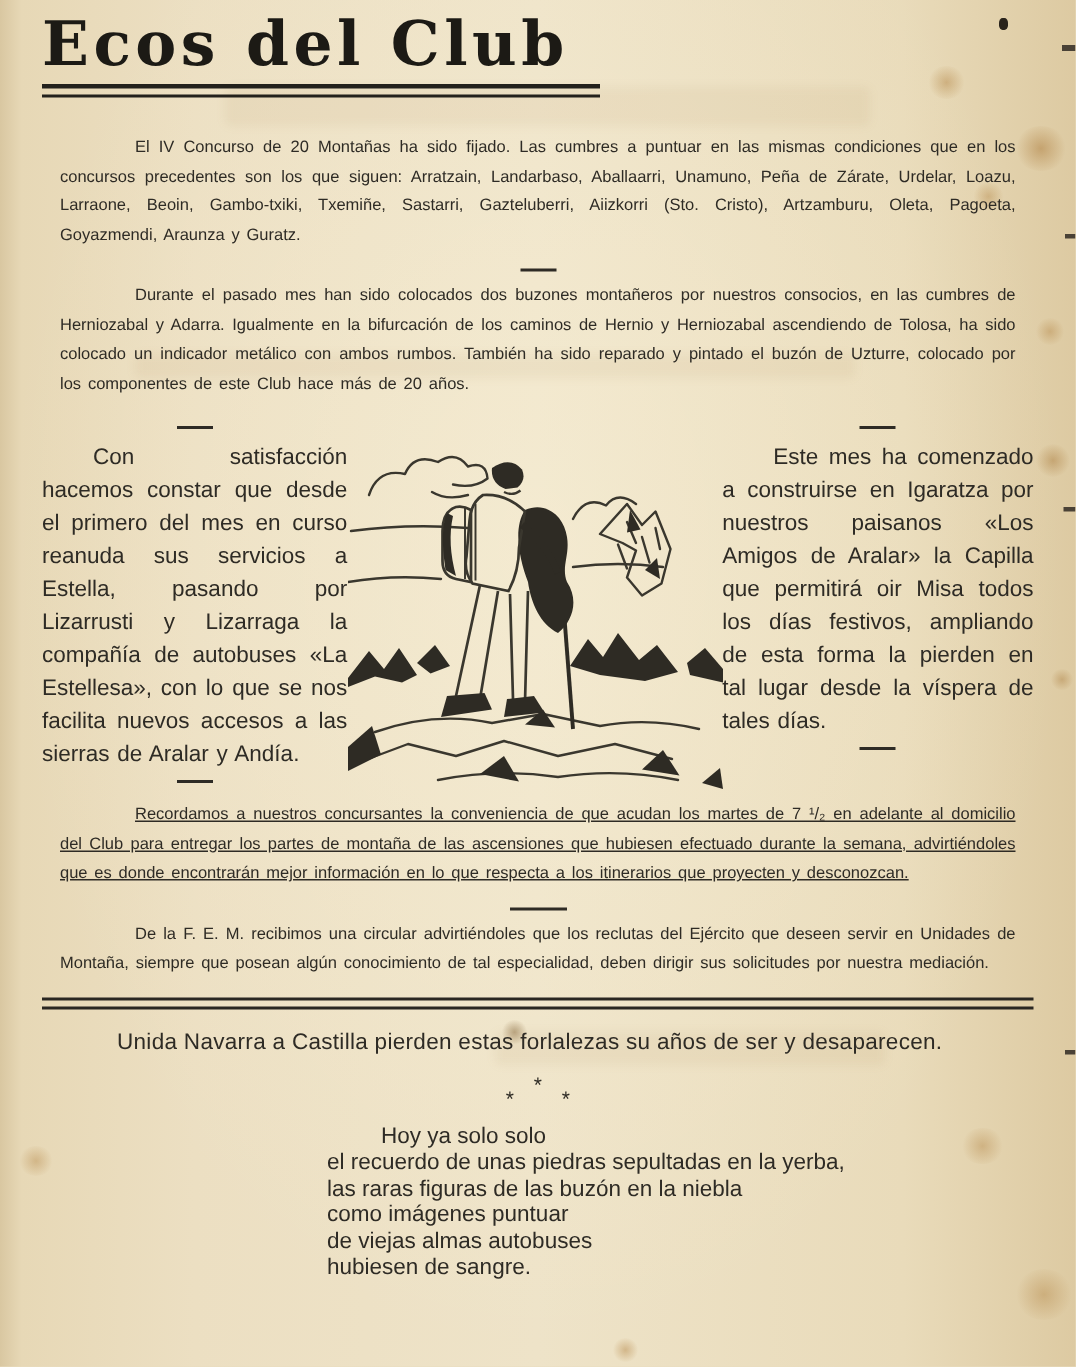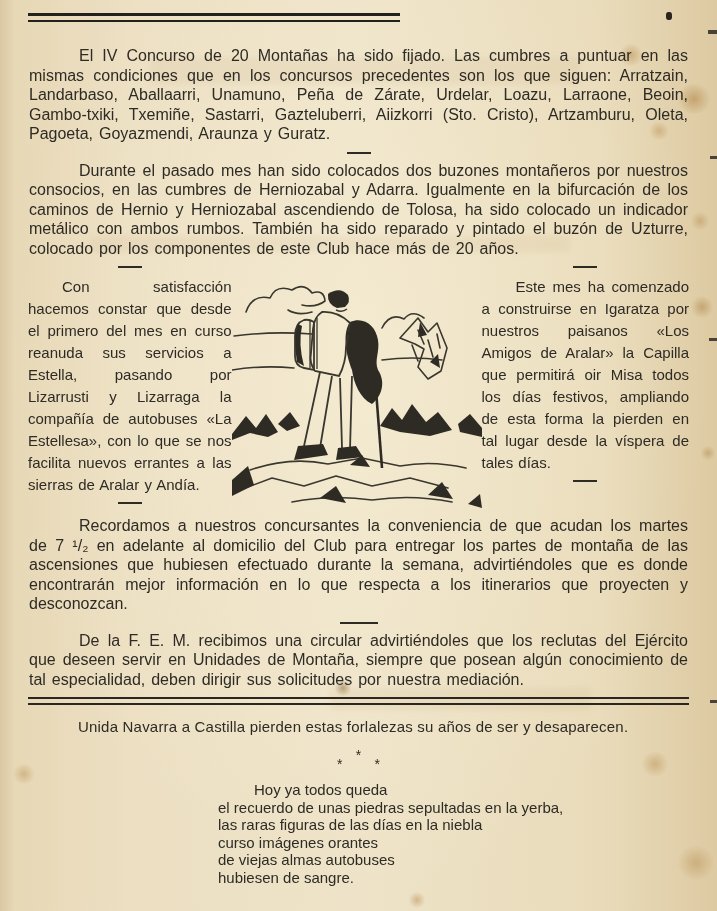--- a/index.html
+++ b/index.html
@@ -16,26 +16,26 @@
   
   .masthead{padding-top:8px;width:372px;}
   .title{
     font-family:"DejaVu Serif","Liberation Serif",serif;
     font-weight:bold;font-size:41px;line-height:1.05;color:#1c1a15;
     letter-spacing:3px;white-space:nowrap;
   }
   .title-rule{margin-top:5px;border-top:3px solid #23211c;border-bottom:2px solid #23211c;height:4px;}
   
   .para{
-    font-size:16px;line-height:19.5px;text-align:justify;
-    text-indent:50px;word-spacing:1.5px;margin:1px;
+    font-size:11px;line-height:19.5px;text-align:justify;
+    text-indent:50px;word-spacing:1.5px;margin:12px;
   }
   .p1{margin-top:24px;}
   .p2{margin-top:2px;}
-  .p3{margin-top:4px;}
+  .p3{margin-top:4px;text-decoration:underline;}
   .p4{margin-top:4px;}
   .dash-divider{width:24px;border-top:2px solid #2e2b25;margin:8px auto 7px auto;}
   .dash-wide{width:38px;}
   
   .mid-row{display:flex;align-items:stretch;margin-top:2px;}
   .col{width:204px;}
   .col-right{width:208px;}
   .col .dash-divider{margin:6px auto 8px auto;}
   .col-text{
     font-size:15px;line-height:22px;text-align:justify;
@@ -77,33 +77,34 @@
 <div class="tick" style="left:709px;top:338px;width:8px;height:3px;"></div>
 <div class="tick" style="left:710px;top:700px;width:7px;height:3px;"></div>
 
 <div class="ghost" style="left:150px;top:58px;width:430px;height:26px;"></div>
 <div class="ghost" style="left:330px;top:688px;width:260px;height:22px;"></div>
 <div class="ghost" style="left:90px;top:236px;width:480px;height:16px;"></div>
 
 <div class="content">
 
   <header class="masthead">
+    <div class="title">Ecos del Club</div>
     <div class="title-rule"></div>
   </header>
 
   <p class="para p1">El IV Concurso de 20 Montañas ha sido fijado. Las cumbres a puntuar en las mismas condiciones que en los concursos precedentes son los que siguen: Arratzain, Landarbaso, Aballaarri, Unamuno, Peña de Zárate, Urdelar, Loazu, Larraone, Beoin, Gambo-txiki, Txemiñe, Sastarri, Gazteluberri, Aiizkorri (Sto. Cristo), Artzamburu, Oleta, Pagoeta, Goyazmendi, Araunza y Guratz.</p>
 
   <div class="dash-divider"></div>
 
   <p class="para p2">Durante el pasado mes han sido colocados dos buzones montañeros por nuestros consocios, en las cumbres de Herniozabal y Adarra. Igualmente en la bifurcación de los caminos de Hernio y Herniozabal ascendiendo de Tolosa, ha sido colocado un indicador metálico con ambos rumbos. También ha sido reparado y pintado el buzón de Uzturre, colocado por los componentes de este Club hace más de 20 años.</p>
 
   <div class="mid-row">
     <div class="col">
       <div class="dash-divider"></div>
-      <div class="col-text">Con satisfacción hacemos constar que desde el primero del mes en curso reanuda sus servicios a Estella, pasando por Lizarrusti y Lizarraga la compañía de autobuses «La Estellesa», con lo que se nos facilita nuevos errantes a las sierras de Aralar y Andía.</div>
+      <div class="col-text">Con satisfacción hacemos constar que desde el primero del mes en curso reanuda sus servicios a Estella, pasando por Lizarrusti y Lizarraga la compañía de autobuses «La Estellesa», con lo que se nos facilita nuevos accesos a las sierras de Aralar y Andía.</div>
       <div class="dash-divider"></div>
     </div>
 
     <div class="illustration-box">
       <svg width="250" height="235" viewBox="0 0 250 235" aria-label="mountaineers sketch">
         <g stroke="#3a372e" stroke-width="1.6" fill="none" stroke-linecap="round" stroke-linejoin="round">
 
           <path d="M2 62 Q 40 57 80 60"></path>
           <path d="M0 96 Q 30 91 62 94"></path>
           <path d="M150 86 Q 180 82 210 86"></path>
@@ -178,21 +179,21 @@
   <div class="double-rule"></div>
 
   <p class="navarra">Unida Navarra a Castilla pierden estas forlalezas su años de ser y desaparecen.</p>
 
   <div class="asterism">
     <div>*</div>
     <div class="row2">* *</div>
   </div>
 
   <div class="poem">
-    <div class="poem-line first">Hoy ya todos queda</div>
+    <div class="poem-line first">Hoy ya solo solo</div>
     <div class="poem-line">el recuerdo de unas piedras sepultadas en la yerba,</div>
-    <div class="poem-line">las raras figuras de las días en la niebla</div>
-    <div class="poem-line">curso imágenes orantes</div>
+    <div class="poem-line">las raras figuras de las buzón en la niebla</div>
+    <div class="poem-line">como imágenes puntuar</div>
     <div class="poem-line">de viejas almas autobuses</div>
     <div class="poem-line">hubiesen de sangre.</div>
   </div>
 
 </div>
 
 </body></html>

